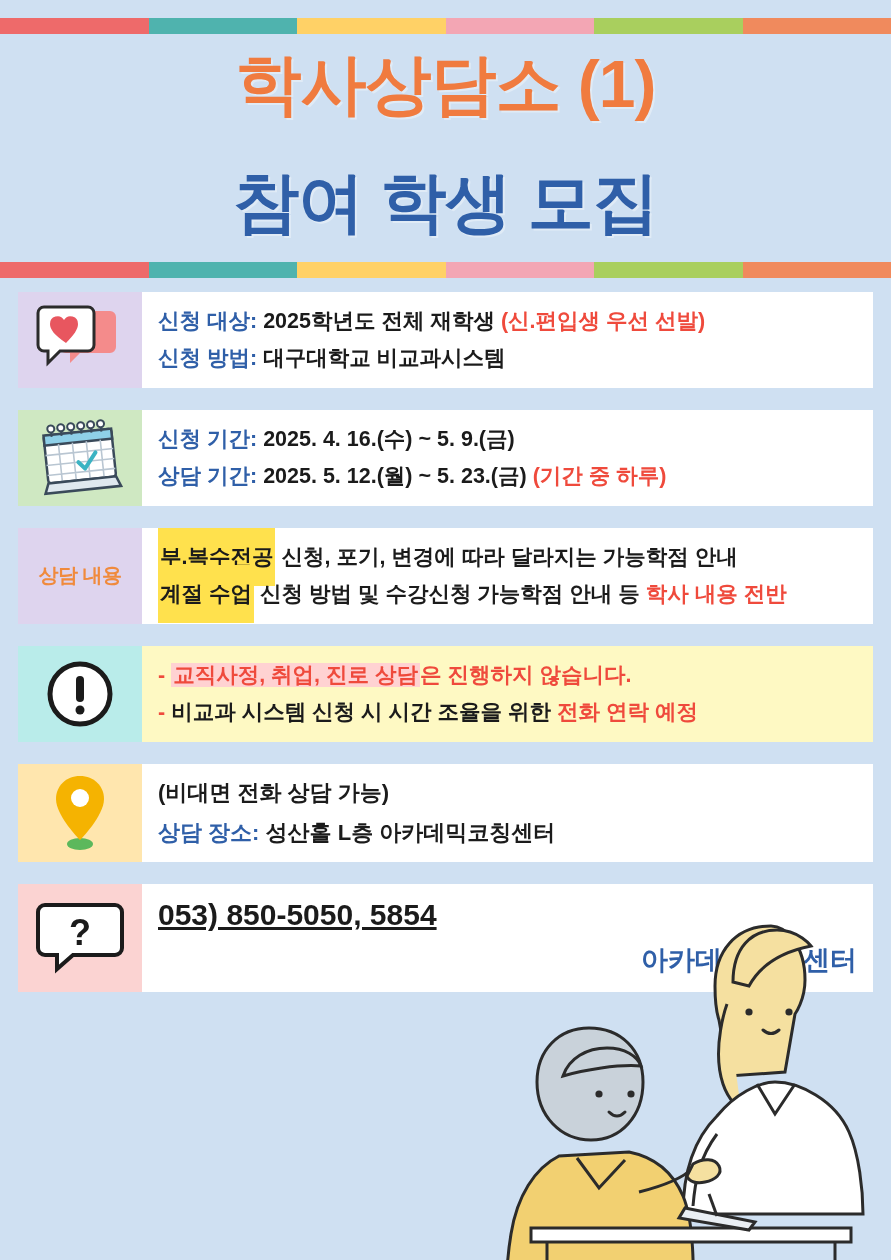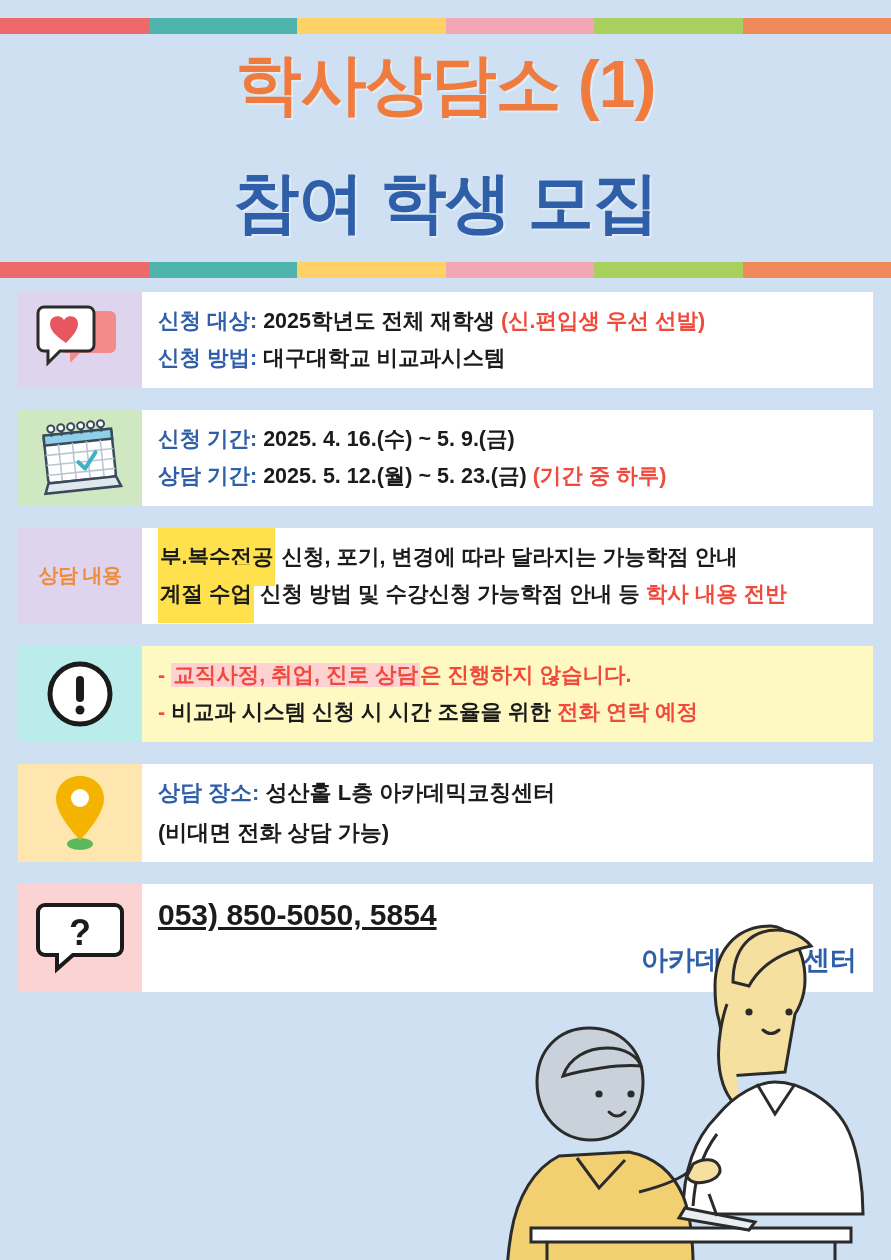--- a/index.html
+++ b/index.html
@@ -228,25 +228,25 @@
 
     <div class="row">
       <div class="icon-cell ic-yellow">
         <svg width="64" height="82" viewBox="0 0 64 82">
           <ellipse cx="32" cy="72" rx="13" ry="6" fill="#5cb85c"></ellipse>
           <path d="M32 4 C18 4 8 14 8 27 C8 44 32 68 32 68 C32 68 56 44 56 27 C56 14 46 4 32 4z" fill="#f5b301"></path>
           <circle cx="32" cy="26" r="9" fill="#ffffff"></circle>
         </svg>
       </div>
       <div class="content-cell">
+        <div class="place-line">(비대면 전화 상담 가능)</div>
         <div class="place-line">
           <span class="lbl-blue">상담 장소:</span>
           <span>성산홀 L층 아카데믹코칭센터</span>
         </div>
-        <div class="place-line">(비대면 전화 상담 가능)</div>
       </div>
     </div>
 
     <div class="row">
       <div class="icon-cell ic-pink">
         <svg width="90" height="74" viewBox="0 0 90 74">
           <path d="M10 4 h70 a7 7 0 0 1 7 7 v36 a7 7 0 0 1 -7 7 h-42 l-16 14 v-14 h-12 a7 7 0 0 1 -7 -7 v-36 a7 7 0 0 1 7 -7z" fill="#ffffff" stroke="#1b1b1b" stroke-width="4"></path>
           <text x="45" y="44" font-family="Liberation Sans, sans-serif" font-size="36" font-weight="700" fill="#1b1b1b" text-anchor="middle">?</text>
         </svg>
       </div>

